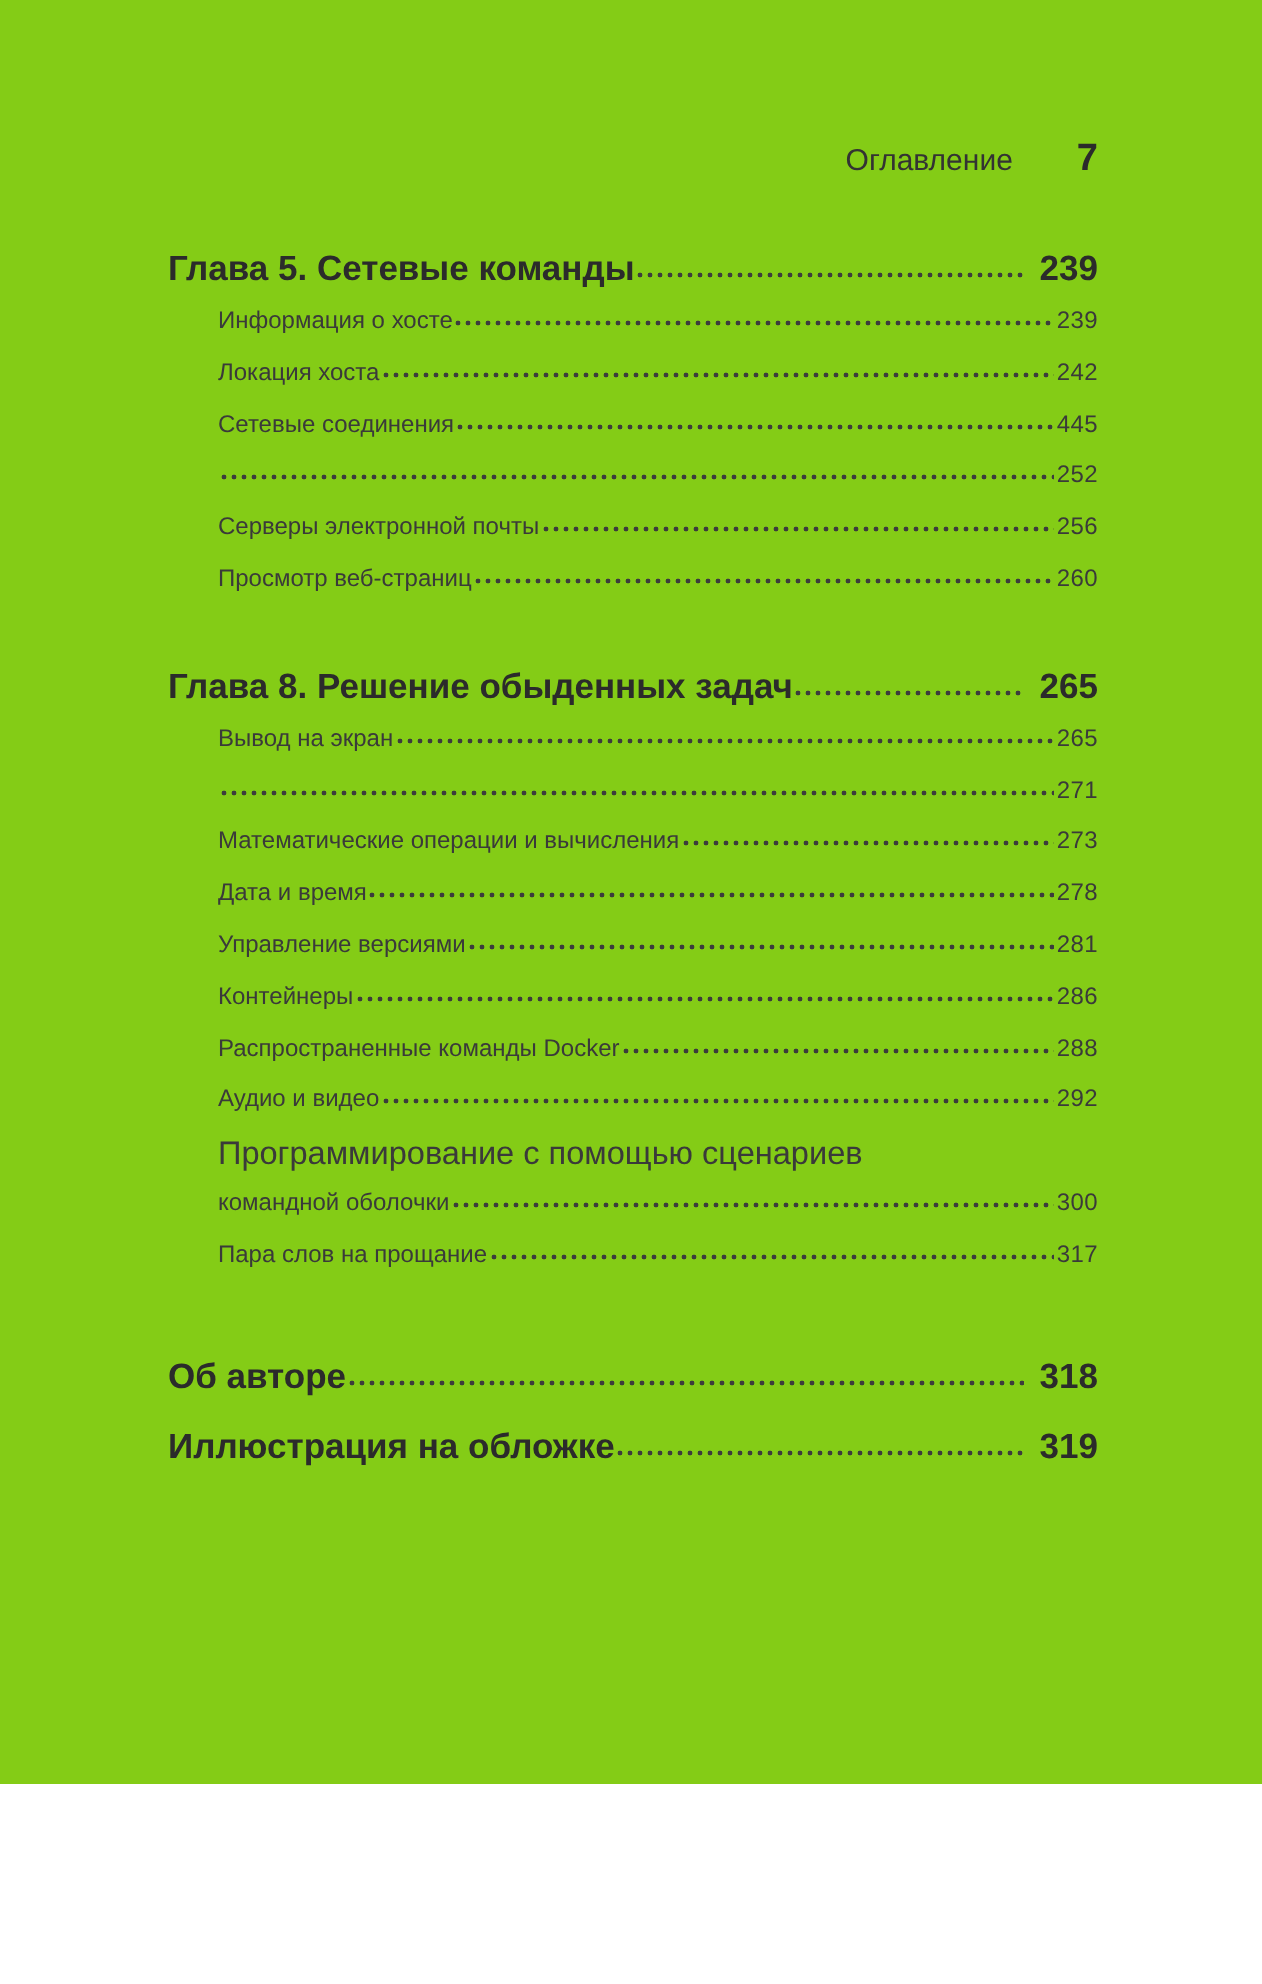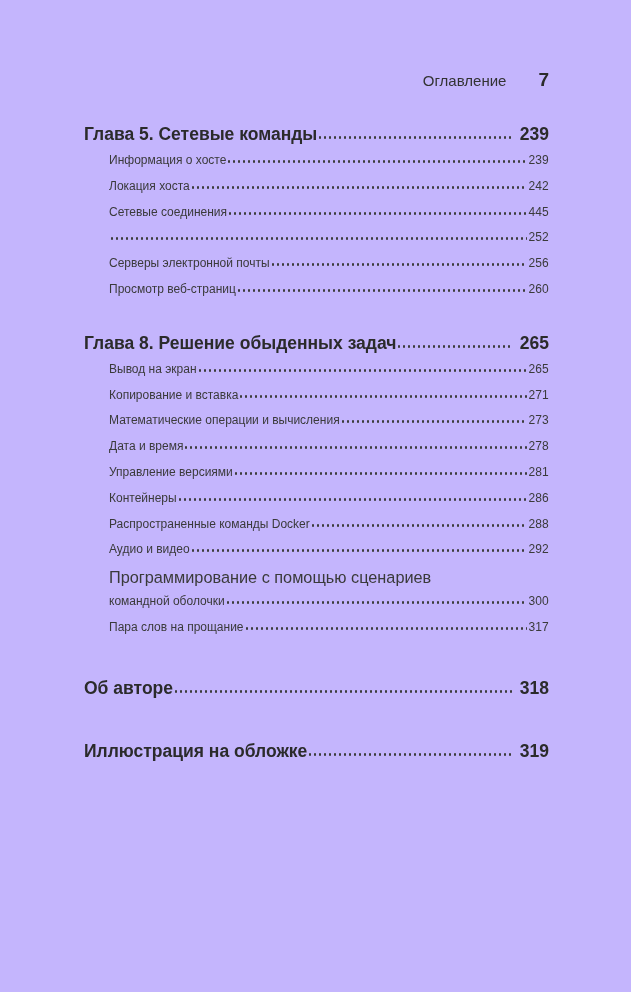--- a/index.html
+++ b/index.html
@@ -1,19 +1,19 @@
 <!DOCTYPE html>
 <html><head>
 <meta charset="utf-8">
 <style>
   html,body{margin:0;padding:0;background:#ffffff;}
   .page{
     position:relative;
-    width:631px;height:992px;
-    background:#c4b5fd;
+    width:631px;height:892px;
+    background:#84cc16;
     font-family:"Liberation Sans","DejaVu Sans",sans-serif;
     color:#3a3a3a;
     overflow:hidden;
   }
   .running-head{
     position:absolute;top:69px;right:82px;
     display:flex;align-items:baseline;gap:32px;
   }
   .running-title{font-size:15px;color:#333;}
   .running-page{font-size:19px;font-weight:bold;color:#2b2b2b;}
@@ -29,21 +29,21 @@
   }
   .chapter-row{font-size:17.5px;font-weight:bold;line-height:28px;color:#2b2b2b;}
   .chapter-row .leader{margin-right:8px;}
   .items{margin-left:25px;}
   .item{font-size:12px;line-height:25.8px;}
   .item .pagenum{letter-spacing:0.2px;}
   .section{margin-bottom:15px;}
   .section + .section{margin-top:26px;}
   .line1{font-size:16.3px;line-height:24px;padding-top:2px;}
   .backmatter{margin-top:30px;}
-  .back-row{font-size:17.5px;font-weight:bold;line-height:35px;color:#2b2b2b;margin-top:28px;}
+  .back-row{font-size:17.5px;font-weight:bold;line-height:35px;color:#2b2b2b;}
   .back-row .leader{margin-right:8px;}
 </style>
 </head>
 <body>
 
 <div class="page">
 
   <div class="running-head">
     <span class="running-title">Оглавление</span>
     <span class="running-page">7</span>
@@ -96,21 +96,20 @@
         <span class="leader"></span>
         <span class="pagenum">265</span>
       </div>
       <div class="items">
         <div class="row item">
           <span>Вывод на экран</span>
           <span class="leader"></span>
           <span class="pagenum">265</span>
         </div>
         <div class="row item">
-          <span>Копирование и вставка</span>
           <span class="leader"></span>
           <span class="pagenum">271</span>
         </div>
         <div class="row item">
           <span>Математические операции и вычисления</span>
           <span class="leader"></span>
           <span class="pagenum">273</span>
         </div>
         <div class="row item">
           <span>Дата и время</span>

